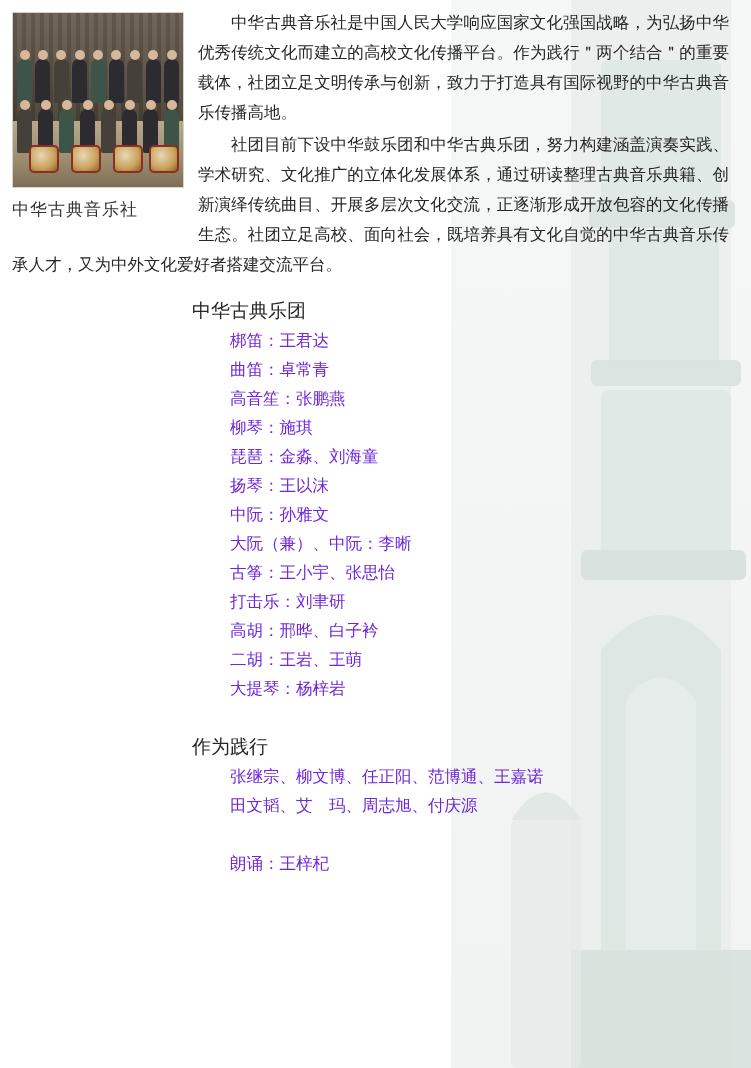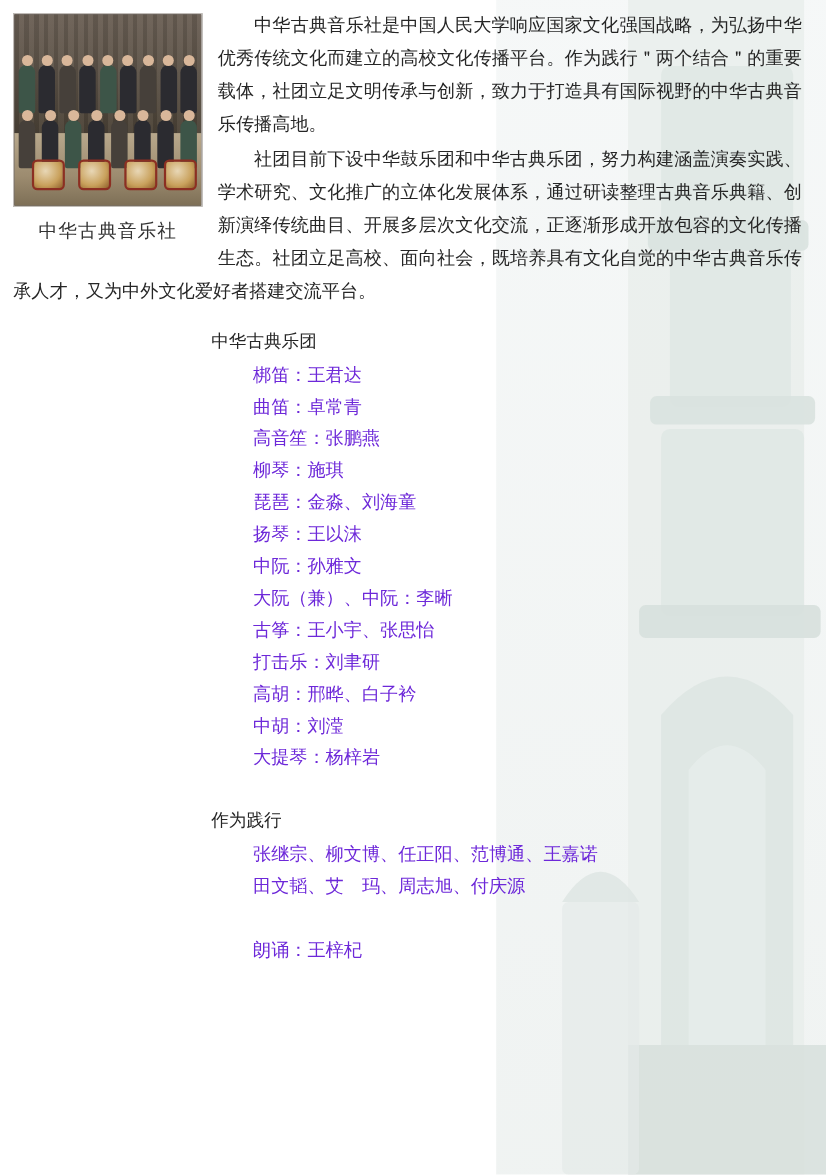--- a/index.html
+++ b/index.html
@@ -107,21 +107,20 @@
     border-radius: 5px;
     border: 2px solid #8c2f22;
     position: absolute;
     bottom: 14px;
   }
   .drum.d1 { left: 16px; }
   .drum.d2 { left: 58px; }
   .drum.d3 { left: 100px; }
   .drum.d4 { left: 136px; }
   .photo-caption {
-    text-align: center;
     font-size: 17px;
     color: #333;
     margin-top: 10px;
     letter-spacing: 1px;
     font-family: "Liberation Serif", "DejaVu Serif", serif;
   }
 
   
   .article p {
     margin: 0 10px 2px 0;
@@ -131,21 +130,21 @@
     text-indent: 2em;
     color: #262626;
   }
 
   .section {
     clear: none;
     margin-top: 16px;
     margin-left: 180px;
   }
   .section-title {
-    font-size: 16px;
+    font-size: 19px;
     line-height: 30px;
     color: #262626;
   }
   .roster-line {
     font-size: 16.5px;
     line-height: 29px;
     color: #6d28d9;
     padding-left: 38px;
   }
   .spacer-line {
@@ -224,21 +223,21 @@
     <div class="roster-line">曲笛：卓常青</div>
     <div class="roster-line">高音笙：张鹏燕</div>
     <div class="roster-line">柳琴：施琪</div>
     <div class="roster-line">琵琶：金淼、刘海童</div>
     <div class="roster-line">扬琴：王以沫</div>
     <div class="roster-line">中阮：孙雅文</div>
     <div class="roster-line">大阮（兼）、中阮：李晰</div>
     <div class="roster-line">古筝：王小宇、张思怡</div>
     <div class="roster-line">打击乐：刘聿研</div>
     <div class="roster-line">高胡：邢晔、白子衿</div>
-    <div class="roster-line">中胡：刘滢</div>
+    <div class="roster-line">二胡：王岩、王萌</div>
     <div class="roster-line">大提琴：杨梓岩</div>
   </div>
 
   <div class="spacer-line"></div>
 
   <div class="section" style="margin-top:0;">
     <div class="section-title">作为践行</div>
     <div class="roster-line">张继宗、柳文博、任正阳、范博通、王嘉诺</div>
     <div class="roster-line">田文韬、艾　玛、周志旭、付庆源</div>
     <div class="roster-line">&nbsp;</div>

